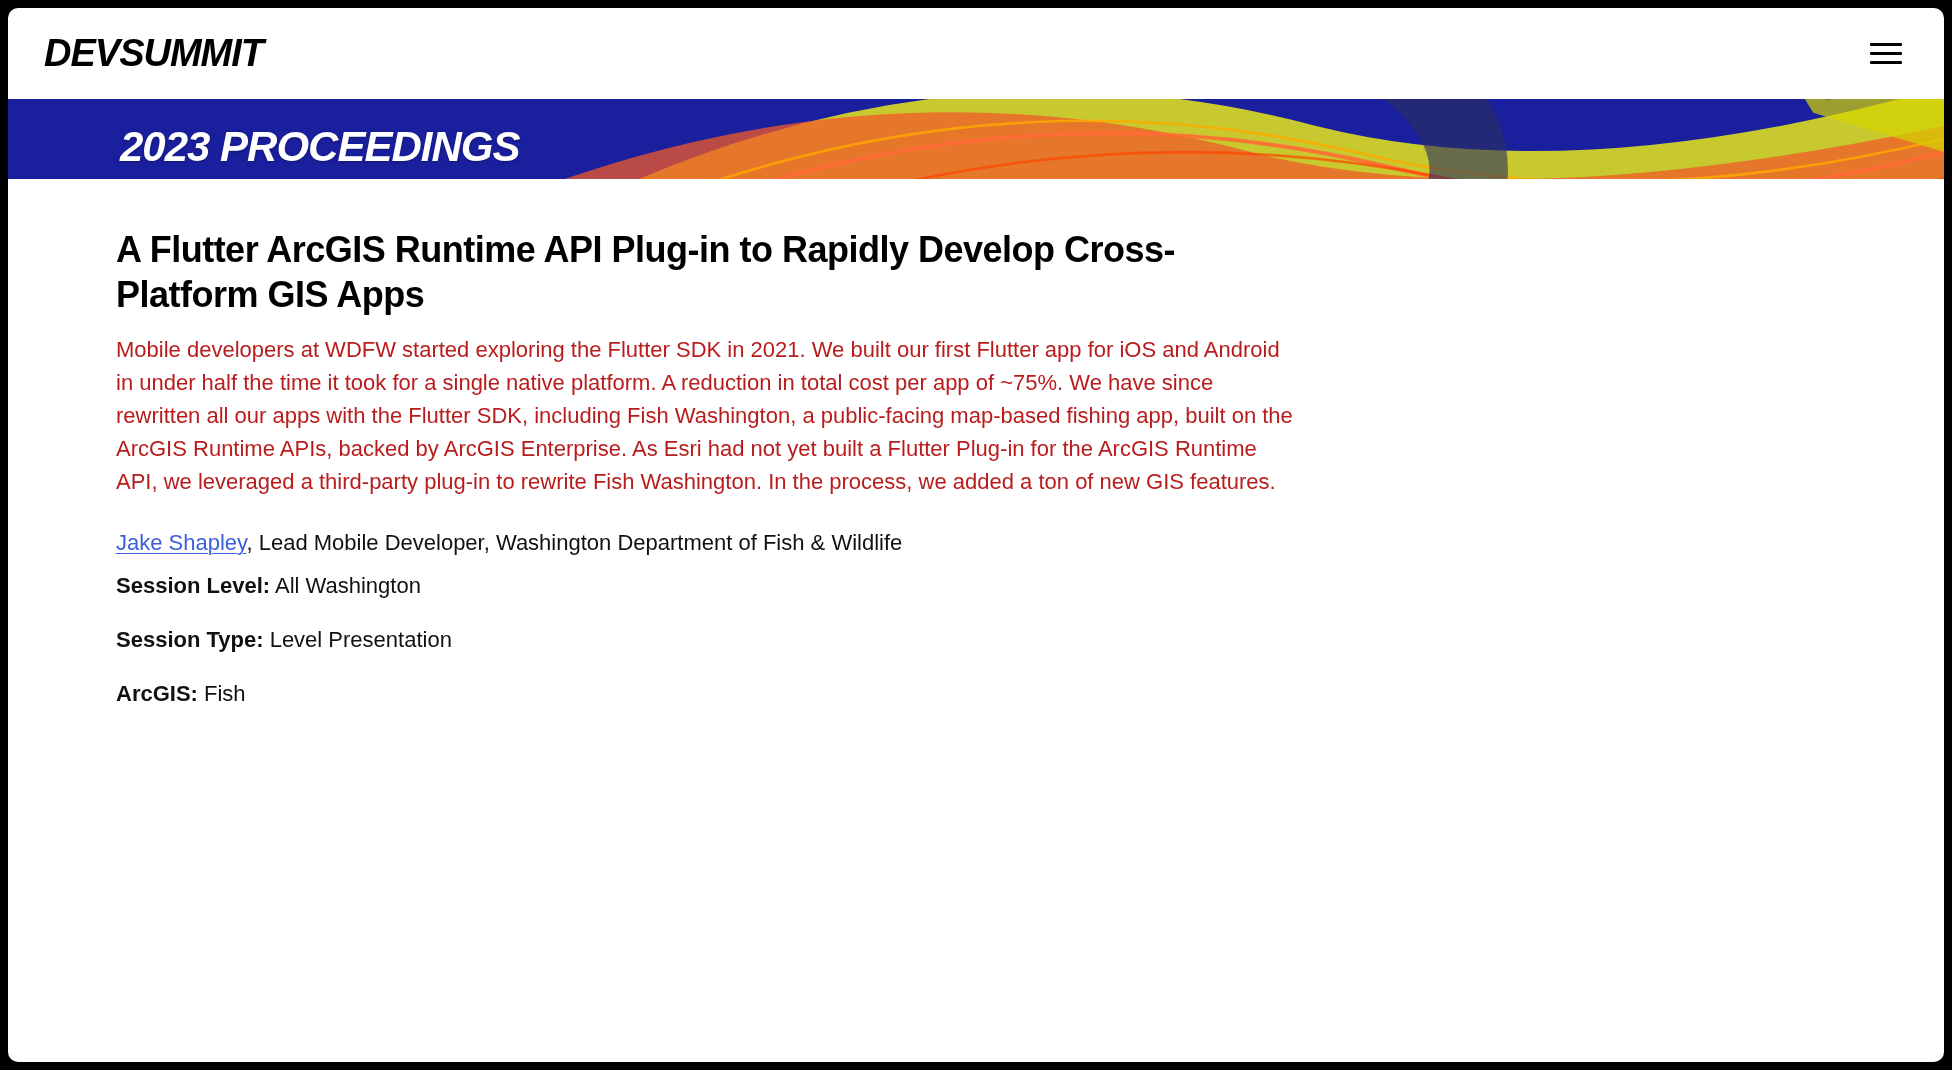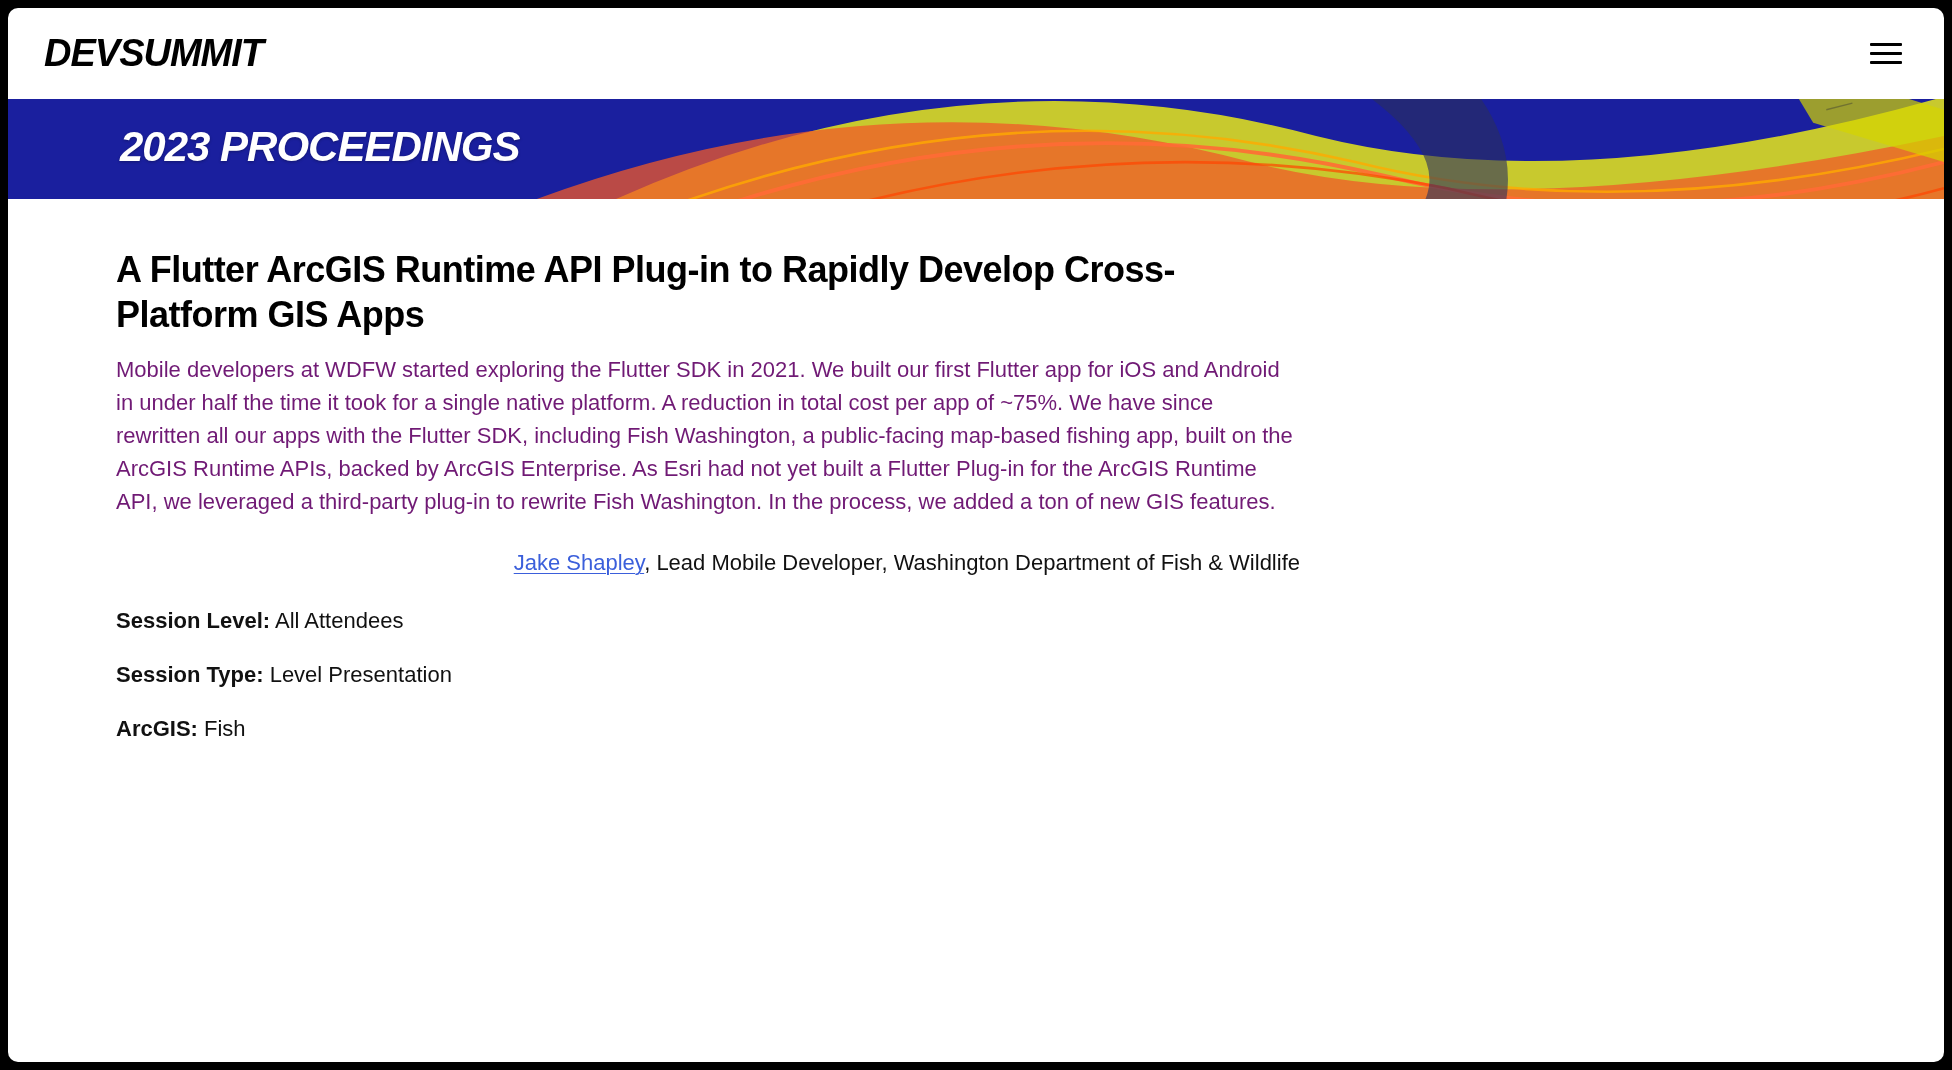--- a/index.html
+++ b/index.html
@@ -38,21 +38,21 @@
     padding: 6px;
   }
   .hamburger span {
     display: block;
     width: 32px;
     height: 3px;
     background: #000;
     border-radius: 1px;
   }
   .banner {
-    height: 100px;
+    height: 80px;
     position: relative;
     overflow: hidden;
     background: #1a1f9e;
   }
   .banner svg {
     position: absolute;
     top: 0;
     left: 0;
     width: 100%;
     height: 100%;
@@ -76,27 +76,26 @@
     font-size: 36px;
     font-weight: 700;
     line-height: 1.25;
     margin-bottom: 16px;
     letter-spacing: -0.5px;
   }
   .description {
     font-size: 22px;
     line-height: 1.5;
     margin-bottom: 32px;
-    color: #701a75;
+    color: #b91c1c;
   }
   .author-line {
     font-size: 22px;
-    margin-bottom: 32px;
+    margin-bottom: 17px;
     color: #111;
-    text-align: right;
   }
   .author-link {
     color: #3b5fdb;
     text-decoration: underline;
     text-decoration-thickness: 1px;
     text-underline-offset: 3px;
   }
   .meta-line {
     font-size: 22px;
     margin-bottom: 28px;
@@ -136,21 +135,21 @@
     <div class="banner-title">2023 PROCEEDINGS</div>
   </div>
 
   <div class="content">
     <h1 class="title">A Flutter ArcGIS Runtime API Plug-in to Rapidly Develop Cross-Platform GIS Apps</h1>
     <p class="description">Mobile developers at WDFW started exploring the Flutter SDK in 2021. We built our first Flutter app for iOS and Android in under half the time it took for a single native platform. A reduction in total cost per app of ~75%. We have since rewritten all our apps with the Flutter SDK, including Fish Washington, a public-facing map-based fishing app, built on the ArcGIS Runtime APIs, backed by ArcGIS Enterprise. As Esri had not yet built a Flutter Plug-in for the ArcGIS Runtime API, we leveraged a third-party plug-in to rewrite Fish Washington. In the process, we added a ton of new GIS features.</p>
     <p class="author-line">
       <a href="#" class="author-link">Jake Shapley</a><span>, Lead Mobile Developer, Washington Department of Fish &amp; Wildlife</span>
     </p>
     <p class="meta-line">
-      <span class="meta-label">Session Level:</span><span> All Attendees</span>
+      <span class="meta-label">Session Level:</span><span> All Washington</span>
     </p>
     <p class="meta-line">
       <span class="meta-label">Session Type:</span><span> Level Presentation</span>
     </p>
     <p class="meta-line">
       <span class="meta-label">ArcGIS:</span><span> Fish</span>
     </p>
   </div>
 </div>
 

